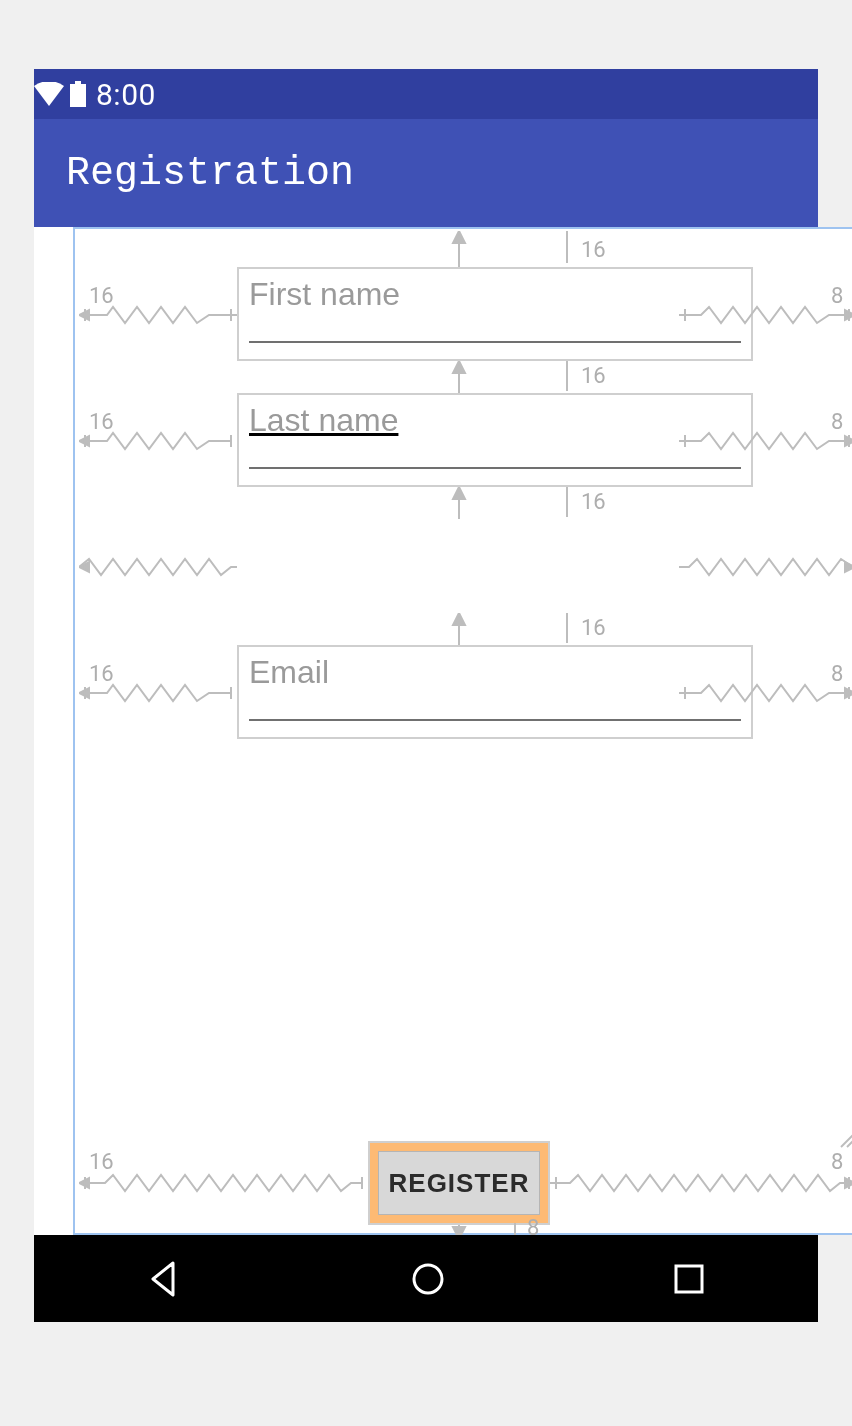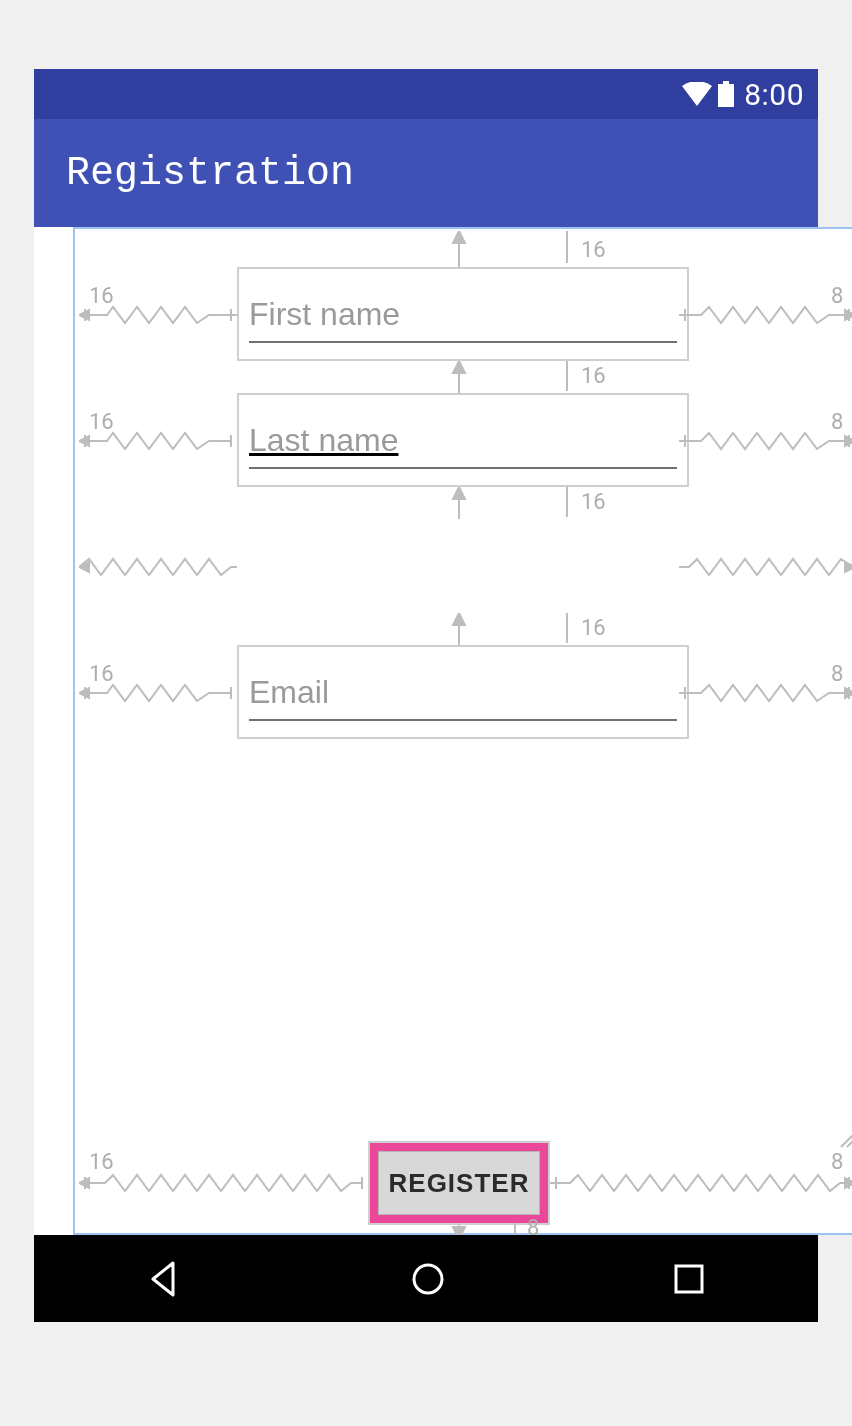--- a/index.html
+++ b/index.html
@@ -19,21 +19,20 @@
     background: #fff;
   }
   
   .status-bar {
     position: absolute;
     left: 0; top: 0;
     width: 100%;
     height: 50px;
     background: #303f9f;
     display: flex;
-    justify-content: flex-end;
     align-items: center;
     padding-right: 14px;
     gap: 6px;
     color: #fff;
   }
   .status-bar .time { font-size: 30px; font-weight: 400; letter-spacing: 0.5px; margin-left:4px;}
   .wifi-icon, .battery-icon { display:inline-block; }
   .wifi-icon svg, .battery-icon svg { display:block; }
   
   .app-bar {
@@ -55,27 +54,27 @@
     width: 100%;
     height: 1008px;
     border: 2px solid #9ec3f0;
     background: #fff;
     margin-left: 39px;
   }
   
   .field {
     position: absolute;
     left: 162px;
-    width: 452px;
+    width: 516px;
     height: 94px;
     border: 2px solid #cfcfcf;
     background: #fff;
-    padding: 0 10px;
+    padding: 7px 10px;
     display: flex;
-    align-items: flex-end;
+    align-items: flex-start;
   }
   .field .underline {
     position: absolute;
     left: 10px;
     right: 10px;
     bottom: 16px;
     height: 2px;
     background: #707070;
   }
   .field input {
@@ -93,21 +92,21 @@
   .f3 { top: 290px; }
   .f4 { top: 416px; }
   
   .register-wrap {
     position: absolute;
     left: 293px;
     top: 912px;
     width: 182px;
     height: 84px;
     border: 2px solid #cfcfcf;
-    background: #ec4899;
+    background: #fdba74;
     padding: 8px;
   }
   .register {
     width: 100%; height: 100%;
     background: #d8d8d8;
     border: 1px solid #b5b5b5;
     color: #2b2b2b;
     font-size: 26px;
     font-weight: 700;
     letter-spacing: 1px;

